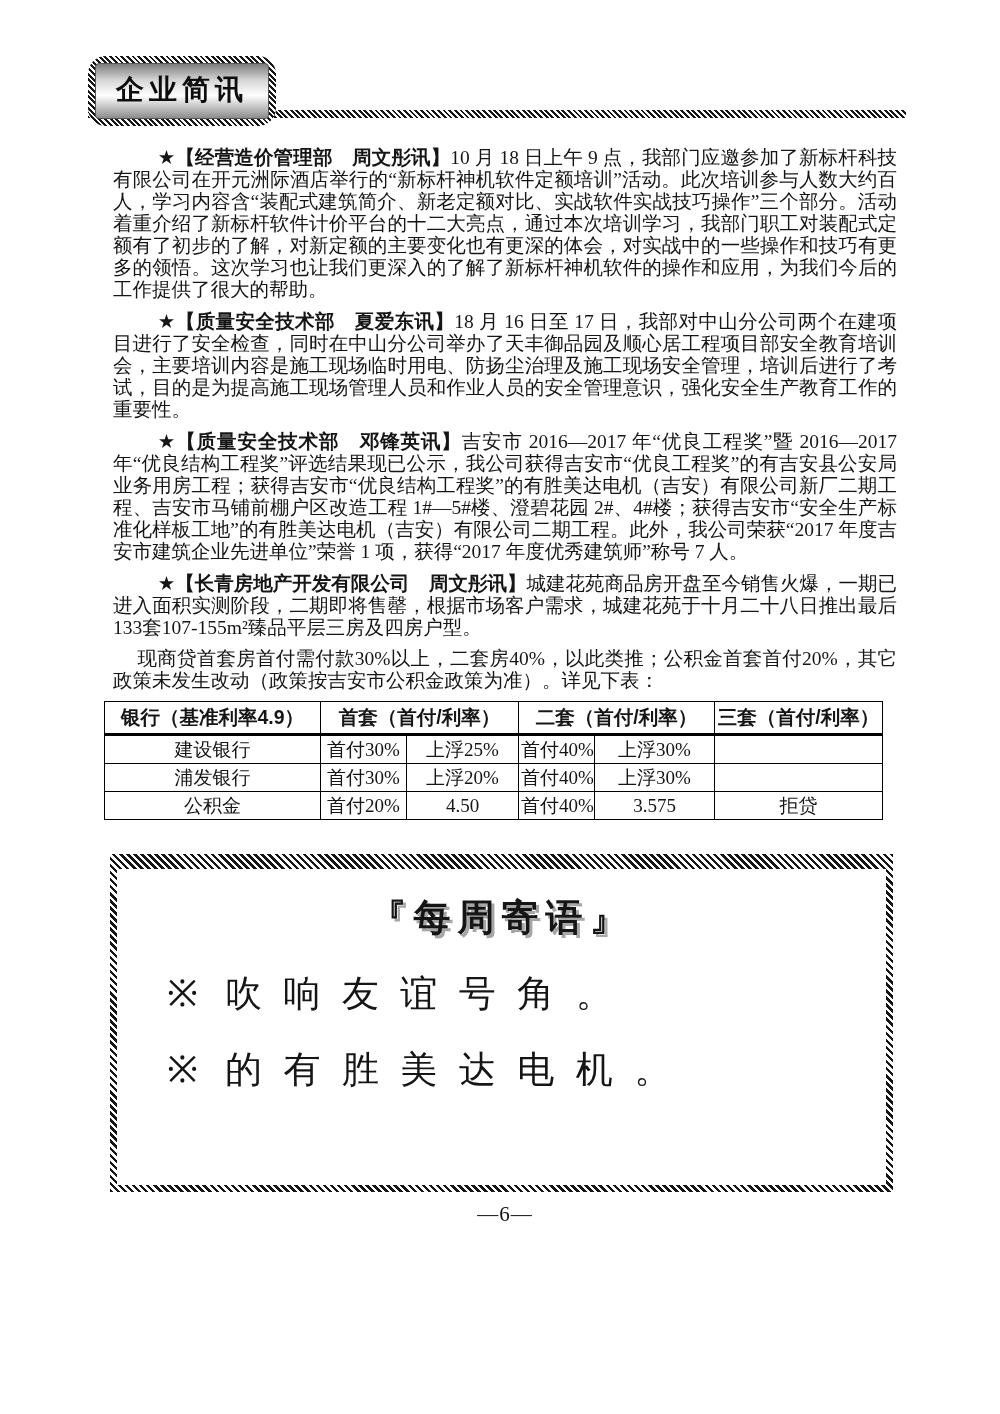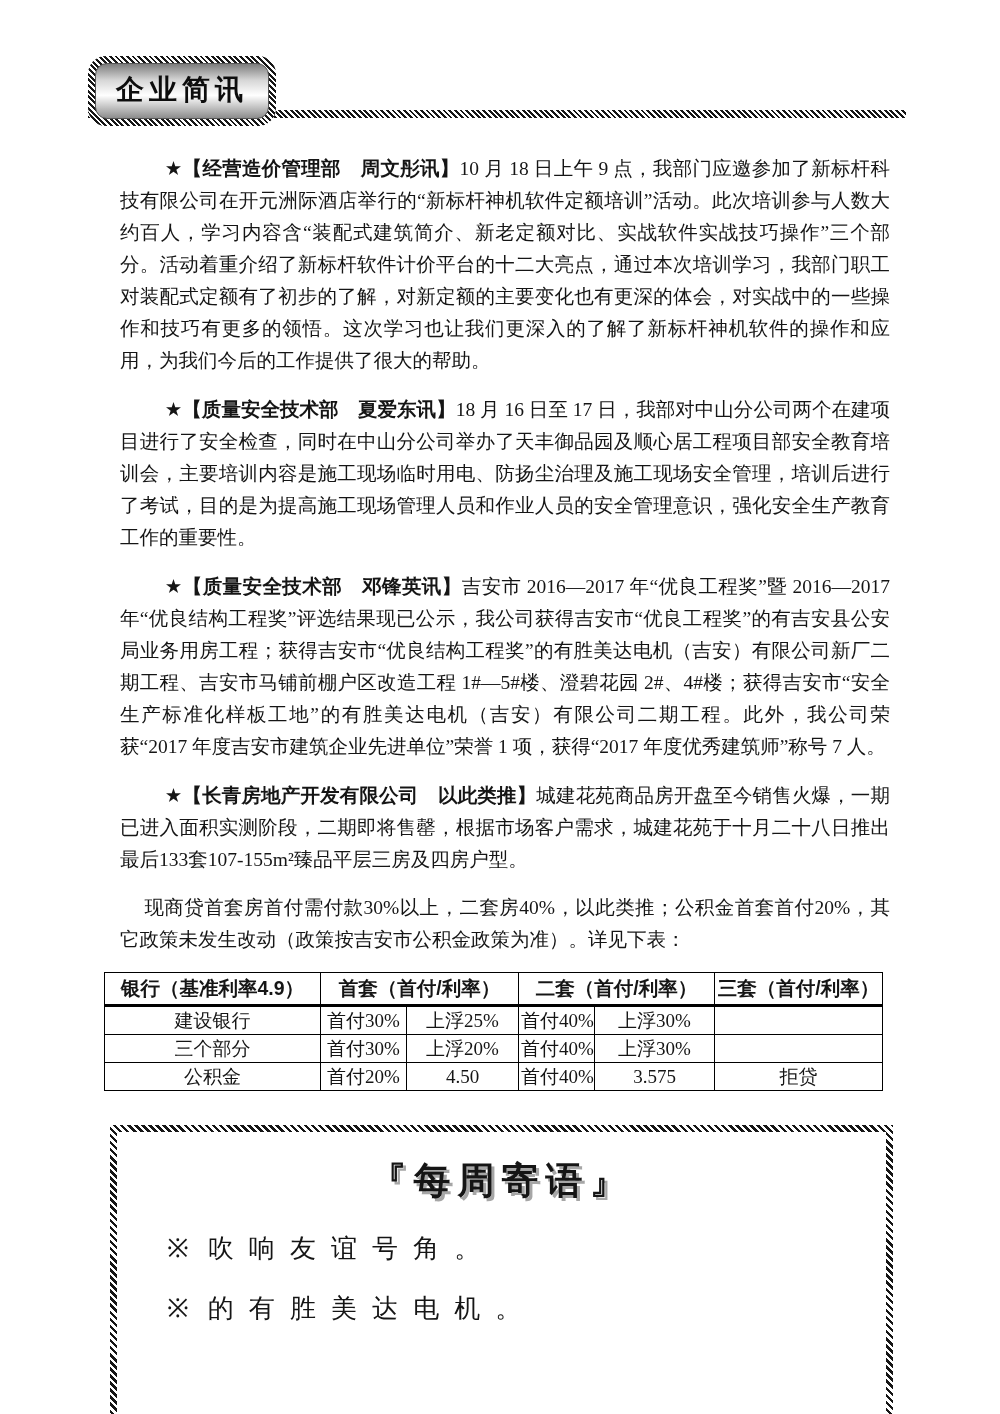--- a/index.html
+++ b/index.html
@@ -16,32 +16,32 @@
   .head-rule {
     position:absolute; left:88px; width:818px; top:110px; height:8px;
     background:repeating-linear-gradient(45deg,#161616 0 2px,#ffffff 2px 4px);
   }
   .badge-wrap {
     position:absolute; left:88px; top:56px; padding:7px;
     border-radius:18px;
     background:repeating-linear-gradient(45deg,#161616 0 2px,#ffffff 2px 4px);
   }
   .badge {
-    border-radius:12px;
+    border-radius:4px;
     background:linear-gradient(180deg,#7d7d7d 0%,#d6d6d6 30%,#ffffff 58%,#8d8d8d 100%);
     border:1px solid #555;
     padding:7px 20px 9px 20px;
     font-family:Liberation Mono, monospace;
     font-weight:700; font-size:28px; letter-spacing:5px; color:#0d0d0d;
   }
 
   
   .content { margin:10px 94px 0 104px; }
   .para {
-    font-size:19.5px; line-height:32px; margin:16px;
+    font-size:19.5px; line-height:22px; margin:9px;
     text-align:justify; text-justify:inter-ideograph;
     text-indent:2.3em;
   }
   .para .head {
     font-family:"Liberation Sans","DejaVu Sans",sans-serif;
     font-weight:700; font-size:19.5px;
   }
   .para.plain { text-indent:1.25em; }
 
   
@@ -59,26 +59,26 @@
     border-bottom-width:3px;
   }
 
   
   .weekly-box-outer {
     margin:34px 0 0 6px; width:769px; padding:7px;
     background:repeating-linear-gradient(45deg,#161616 0 2.5px,#ffffff 2.5px 5px);
   }
   .weekly-box-inner { background:#ffffff; height:316px; }
   .weekly-title {
-    text-align:center; padding-top:24px; margin:0;
+    text-align:center; padding-top:24px; margin:8px;
     font-size:37px; font-weight:700; letter-spacing:7px;
     text-shadow:3px 3px 0 #a6a6a6;
   }
   .weekly-line {
-    margin:23px 0 0 50px; font-size:26px; letter-spacing:0.58em;
+    margin:23px 0 0 50px; font-size:37px; letter-spacing:0.58em;
     white-space:nowrap;
   }
   .weekly-line .marker { margin-right:0.15em; }
 
   
   .page-number { text-align:center; font-size:21px; margin-top:10px; letter-spacing:1px; }
 </style>
 </head>
 <body>
 
@@ -89,21 +89,21 @@
     <div class="badge-wrap">
       <div class="badge">企业简讯</div>
     </div>
   </div>
 
   <div class="content">
 
     <p class="para"><span class="head">★【经营造价管理部　周文彤讯】</span><span>10 月 18 日上午 9 点，我部门应邀参加了新标杆科技有限公司在开元洲际酒店举行的“新标杆神机软件定额培训”活动。此次培训参与人数大约百人，学习内容含“装配式建筑简介、新老定额对比、实战软件实战技巧操作”三个部分。活动着重介绍了新标杆软件计价平台的十二大亮点，通过本次培训学习，我部门职工对装配式定额有了初步的了解，对新定额的主要变化也有更深的体会，对实战中的一些操作和技巧有更多的领悟。这次学习也让我们更深入的了解了新标杆神机软件的操作和应用，为我们今后的工作提供了很大的帮助。</span></p>
     <p class="para"><span class="head">★【质量安全技术部　夏爱东讯】</span><span>18 月 16 日至 17 日，我部对中山分公司两个在建项目进行了安全检查，同时在中山分公司举办了天丰御品园及顺心居工程项目部安全教育培训会，主要培训内容是施工现场临时用电、防扬尘治理及施工现场安全管理，培训后进行了考试，目的是为提高施工现场管理人员和作业人员的安全管理意识，强化安全生产教育工作的重要性。</span></p>
     <p class="para"><span class="head">★【质量安全技术部　邓锋英讯】</span><span>吉安市 2016—2017 年“优良工程奖”暨 2016—2017 年“优良结构工程奖”评选结果现已公示，我公司获得吉安市“优良工程奖”的有吉安县公安局业务用房工程；获得吉安市“优良结构工程奖”的有胜美达电机（吉安）有限公司新厂二期工程、吉安市马铺前棚户区改造工程 1#—5#楼、澄碧花园 2#、4#楼；获得吉安市“安全生产标准化样板工地”的有胜美达电机（吉安）有限公司二期工程。此外，我公司荣获“2017 年度吉安市建筑企业先进单位”荣誉 1 项，获得“2017 年度优秀建筑师”称号 7 人。</span></p>
-    <p class="para"><span class="head">★【长青房地产开发有限公司　以此类推】</span><span>城建花苑商品房开盘至今销售火爆，一期已进入面积实测阶段，二期即将售罄，根据市场客户需求，城建花苑于十月二十八日推出最后133套107-155m²臻品平层三房及四房户型。</span></p>
+    <p class="para"><span class="head">★【长青房地产开发有限公司　周文彤讯】</span><span>城建花苑商品房开盘至今销售火爆，一期已进入面积实测阶段，二期即将售罄，根据市场客户需求，城建花苑于十月二十八日推出最后133套107-155m²臻品平层三房及四房户型。</span></p>
     <p class="para plain">现商贷首套房首付需付款30%以上，二套房40%，以此类推；公积金首套首付20%，其它政策未发生改动（政策按吉安市公积金政策为准）。详见下表：</p>
 
     <table class="rate-table">
       <colgroup>
         <col style="width:216px">
           <col style="width:86px">
           <col style="width:112px">
         <col style="width:76px">
           <col style="width:120px">
           <col style="width:168px">
@@ -119,21 +119,21 @@
       <tbody>
         <tr>
           <td>建设银行</td>
           <td>首付30%</td>
           <td>上浮25%</td>
           <td>首付40%</td>
           <td>上浮30%</td>
           <td></td>
         </tr>
         <tr>
-          <td>三个部分</td>
+          <td>浦发银行</td>
           <td>首付30%</td>
           <td>上浮20%</td>
           <td>首付40%</td>
           <td>上浮30%</td>
           <td></td>
         </tr>
         <tr>
           <td>公积金</td>
           <td>首付20%</td>
           <td>4.50</td>

